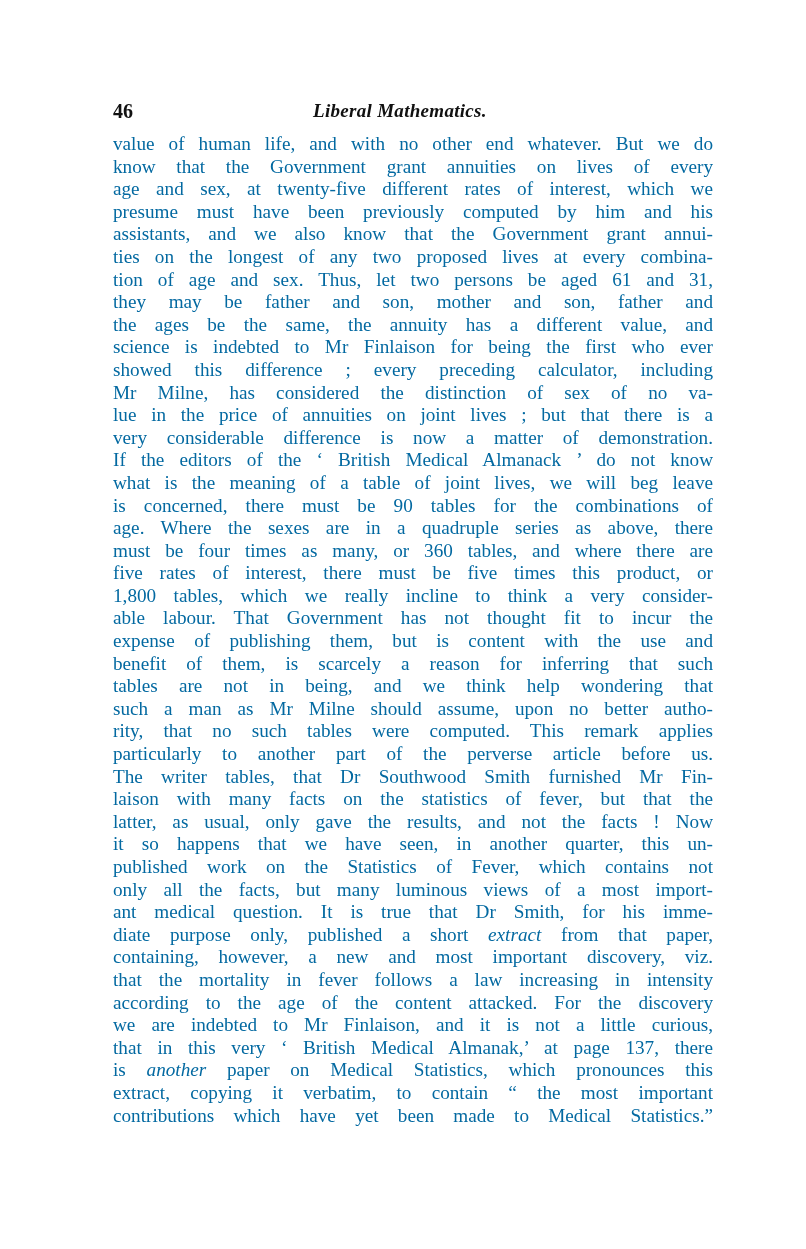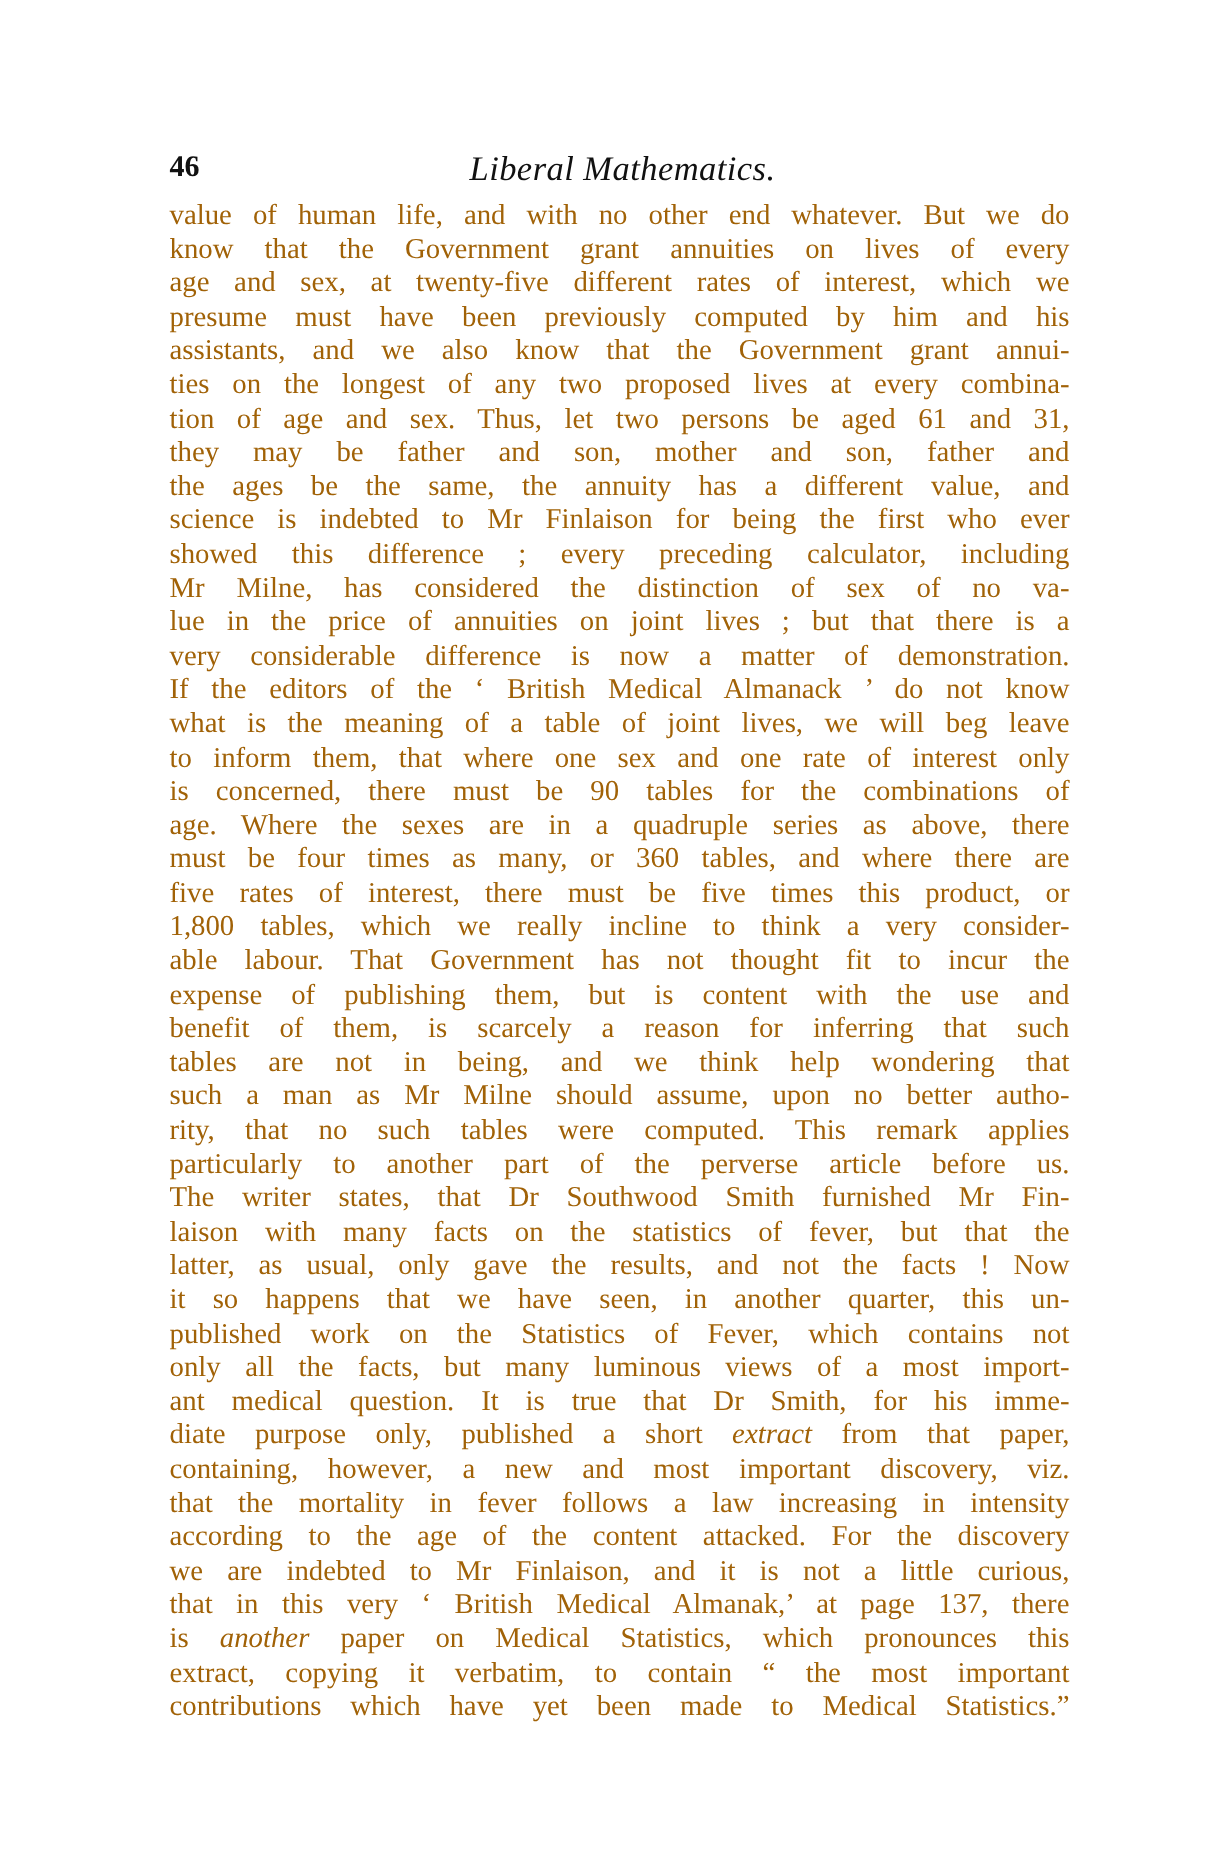--- a/index.html
+++ b/index.html
@@ -36,41 +36,41 @@
       font-family: "Liberation Serif", serif;
       font-weight: bold;
       font-size: 20px;
       color: #111;
     }
     .running-title {
       position: absolute;
       left: 200px;
       top: 0;
       font-family: "Liberation Serif", serif;
-      font-weight: normal;
+      font-weight: bold;
       font-style: italic;
-      font-size: 23px;
+      font-size: 19px;
       color: #111;
       letter-spacing: 0.3px;
     }
     .body-text {
       position: absolute;
       left: 113px;
       top: 133px;
       width: 600px;
     }
     .line {
       display: block;
       height: 22.6px;
       line-height: 22.6px;
       font-size: 19.2px;
       white-space: nowrap;
       text-align: justify;
       text-align-last: justify;
-      color: #a16207;
+      color: #0369a1;
     }
     .line.last {
       text-align-last: justify;
     }
     .line em {
       font-style: italic;
     }
   </style>
 </head>
 <body>
@@ -92,34 +92,33 @@
     <span class="line">tion of age and sex. Thus, let two persons be aged 61 and 31,</span>
     <span class="line">they may be father and son, mother and son, father and</span>
     <span class="line">the ages be the same, the annuity has a different value, and</span>
     <span class="line">science is indebted to Mr Finlaison for being the first who ever</span>
     <span class="line">showed this difference ; every preceding calculator, including</span>
     <span class="line">Mr Milne, has considered the distinction of sex of no va-</span>
     <span class="line">lue in the price of annuities on joint lives ; but that there is a</span>
     <span class="line">very considerable difference is now a matter of demonstration.</span>
     <span class="line">If the editors of the ‘ British Medical Almanack ’ do not know</span>
     <span class="line">what is the meaning of a table of joint lives, we will beg leave</span>
-    <span class="line">to inform them, that where one sex and one rate of interest only</span>
     <span class="line">is concerned, there must be 90 tables for the combinations of</span>
     <span class="line">age. Where the sexes are in a quadruple series as above, there</span>
     <span class="line">must be four times as many, or 360 tables, and where there are</span>
     <span class="line">five rates of interest, there must be five times this product, or</span>
     <span class="line">1,800 tables, which we really incline to think a very consider-</span>
     <span class="line">able labour. That Government has not thought fit to incur the</span>
     <span class="line">expense of publishing them, but is content with the use and</span>
     <span class="line">benefit of them, is scarcely a reason for inferring that such</span>
     <span class="line">tables are not in being, and we think help wondering that</span>
     <span class="line">such a man as Mr Milne should assume, upon no better autho-</span>
     <span class="line">rity, that no such tables were computed. This remark applies</span>
     <span class="line">particularly to another part of the perverse article before us.</span>
-    <span class="line">The writer states, that Dr Southwood Smith furnished Mr Fin-</span>
+    <span class="line">The writer tables, that Dr Southwood Smith furnished Mr Fin-</span>
     <span class="line">laison with many facts on the statistics of fever, but that the</span>
     <span class="line">latter, as usual, only gave the results, and not the facts ! Now</span>
     <span class="line">it so happens that we have seen, in another quarter, this un-</span>
     <span class="line">published work on the Statistics of Fever, which contains not</span>
     <span class="line">only all the facts, but many luminous views of a most import-</span>
     <span class="line">ant medical question. It is true that Dr Smith, for his imme-</span>
     <span class="line"><span>diate purpose only, published a short</span> <em>extract</em> <span>from that paper,</span></span>
     <span class="line">containing, however, a new and most important discovery, viz.</span>
     <span class="line">that the mortality in fever follows a law increasing in intensity</span>
     <span class="line">according to the age of the content attacked. For the discovery</span>

